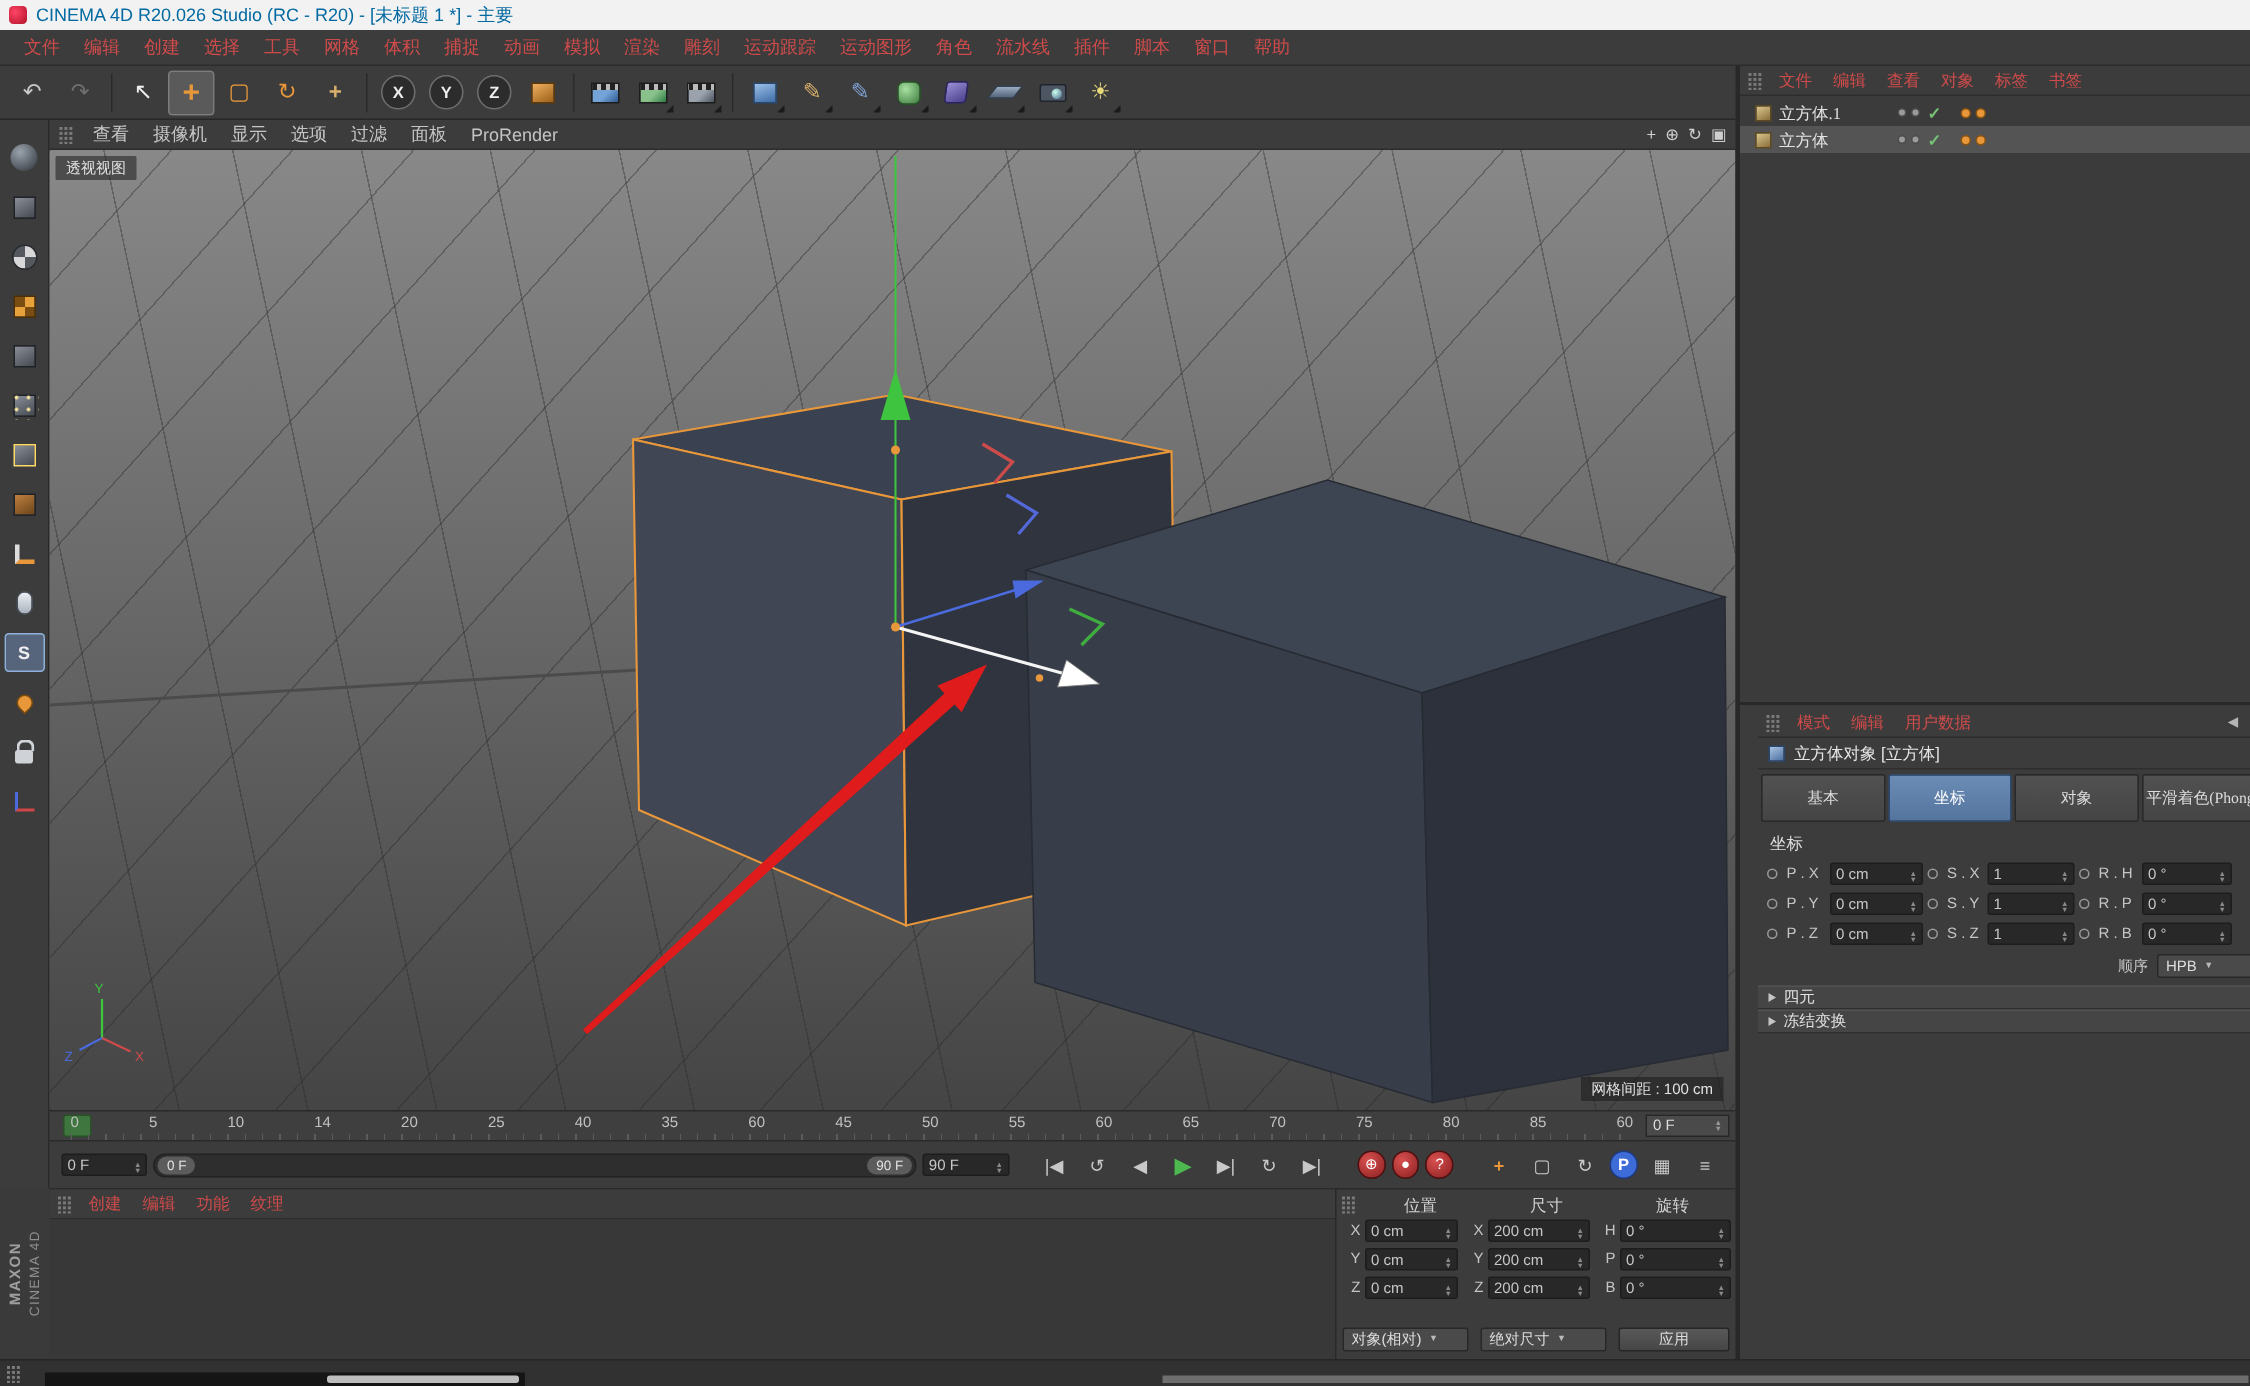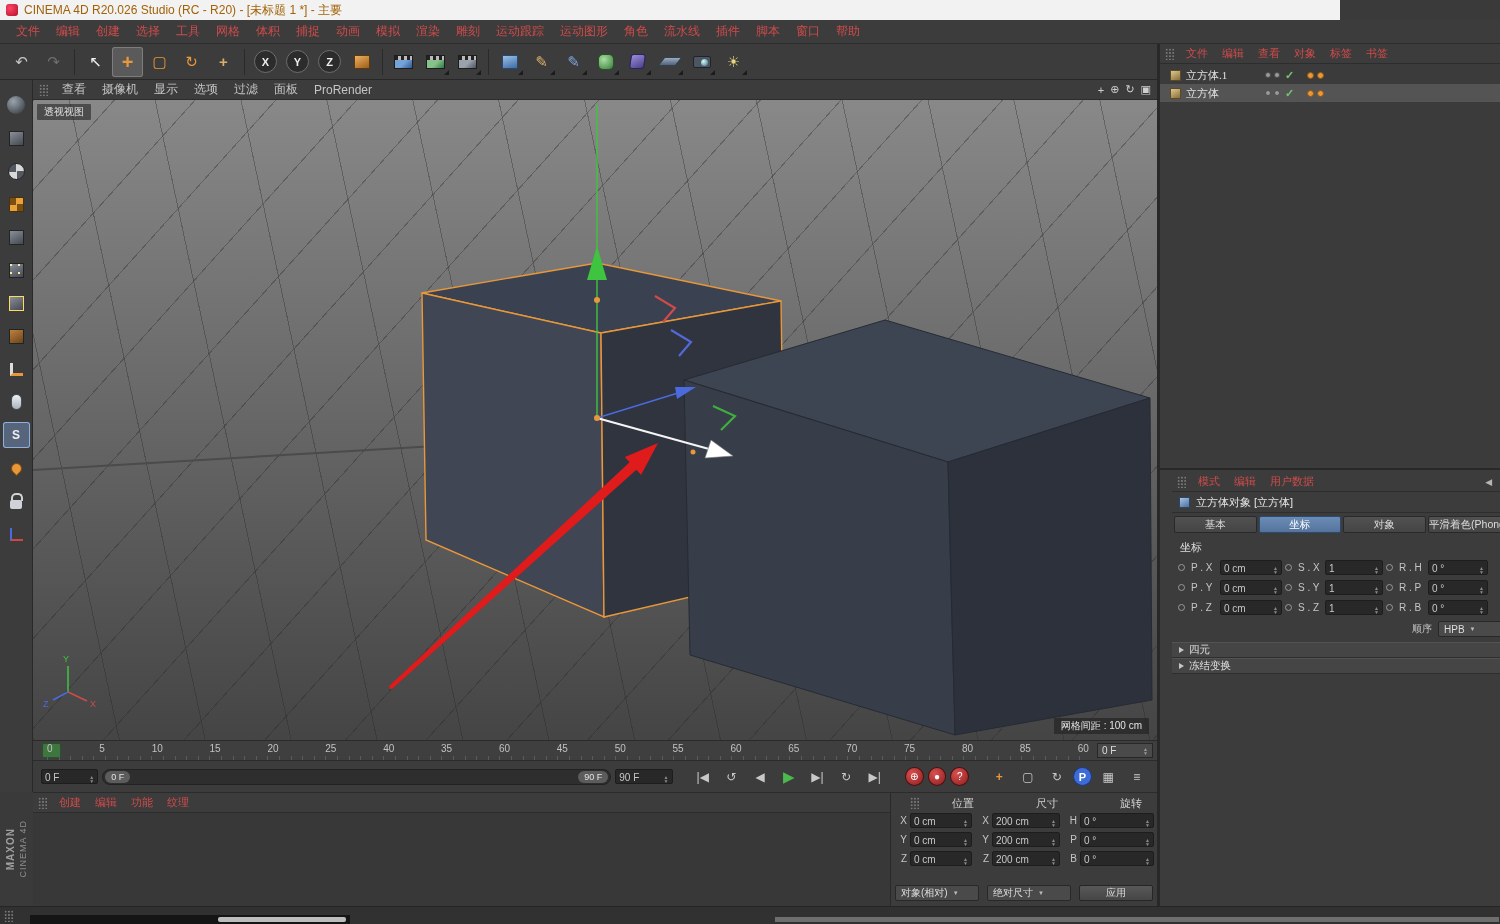--- a/index.html
+++ b/index.html
@@ -6,22 +6,22 @@
   html,body { width:1500px; height:924px; overflow:hidden; }
   body { position:relative; background:#3a3a3a; color:#c8c8c8;
          font-family:"Liberation Sans","DejaVu Sans",sans-serif; font-size:12px; }
   .g { line-height:1; display:inline-block; }
   .lg { font-size:15px; } .xl { font-size:20px; } .b { font-weight:bold; }
   .c-gray{color:#c8c8c8;} .c-dim{color:#6f6f6f;} .c-white{color:#f0f0f0;}
   .c-orange{color:#e8973a;} .c-tan{color:#d8b06a;} .c-blue{color:#7fa3d8;} .c-yellow{color:#e8d87a;}
   .red { color:#cf4b4b; }
 
   
-  .titlebar { position:absolute; left:0; top:0; width:1340px; height:20px; background:#f2f2f2;
-              color:#a16207; display:flex; align-items:center; gap:6px; padding:0 6px; font-size:12px; }
+  .titlebar { position:absolute; left:0; top:0; width:1500px; height:20px; background:#f2f2f2;
+              color:#0369a1; display:flex; align-items:center; gap:6px; padding:0 6px; font-size:12px; }
   .app-icon { width:12px; height:12px; border-radius:3px; background:radial-gradient(circle at 35% 35%,#f46,#b1122a); }
 
   
   .menubar { position:absolute; left:0; top:20px; width:1500px; height:24px; background:#3c3c3c;
              border-bottom:1px solid #2c2c2c; display:flex; align-items:center; padding:0 8px; }
   .menu-item { padding:0 8px; color:#cf4b4b; cursor:default; }
 
   
   .toolbar { position:absolute; left:0; top:44px; width:1160px; height:36px; background:#3c3c3c;
              border-bottom:1px solid #272727; display:flex; align-items:center; padding:0 6px; gap:1px; }
@@ -120,21 +120,21 @@
               display:flex; align-items:center; justify-content:center; gap:2px; }
   .branding span { writing-mode:vertical-rl; transform:rotate(180deg); color:#8f8f8f; font-size:9px; letter-spacing:1px; }
   .branding .b1 { font-weight:bold; color:#9f9f9f; font-size:10px; }
   .matman { position:absolute; left:33px; top:792px; width:857px; height:114px; background:#3c3c3c; border-top:1px solid #2b2b2b; }
   .pbar { height:20px; display:flex; align-items:center; padding:0 5px; background:#3c3c3c; border-bottom:1px solid #2d2d2d; font-size:11px; }
   .pbar .pm { padding:0 7px; }
   .matman .mm-body { height:93px; background:#383838; }
 
   .coordman { position:absolute; left:890px; top:792px; width:267px; height:114px; background:#3c3c3c;
               border-left:1px solid #292929; border-top:1px solid #2b2b2b; font-size:10px; }
-  .cm-head { position:absolute; top:3px; left:16px; right:0; height:14px; }
+  .cm-head { position:absolute; top:3px; left:0; right:0; height:14px; }
   .cm-head .grip { position:absolute; left:3px; top:1px; }
   .cm-head span { position:absolute; text-align:center; color:#d2d2d2; font-size:11px; }
   .cm-grid { position:absolute; top:20px; left:4px; display:grid;
              grid-template-columns:12px 62px 14px 68px 14px 74px; column-gap:3px; row-gap:4px; align-items:center; }
   .cm-label { text-align:right; color:#c5c5c5; }
   .cm-foot { position:absolute; left:4px; right:4px; bottom:5px; display:flex; gap:8px; align-items:center; }
   .dropdown { height:16px; background:#4a4a4a; border:1px solid #282828; border-radius:2px; display:flex;
               align-items:center; padding:0 5px; font-size:10px; color:#ddd; }
   .dropdown::after { content:"▼"; font-size:6px; color:#bbb; margin-left:5px; }
   .apply-btn { height:16px; flex:1; background:linear-gradient(#585858,#464646); border:1px solid #262626;
@@ -153,22 +153,22 @@
   .visdots i { width:6px; height:6px; border-radius:50%; background:#9a9a9a; border:1px solid #4c4c4c; }
   .chk { color:#76c176; font-size:11px; font-weight:bold; }
   .odots { display:flex; gap:3px; margin-left:8px; }
   .odots i { width:7px; height:7px; border-radius:50%; background:#e8973a; border:1px solid #8a5410; }
 
   .am { position:absolute; left:12px; top:428px; width:100%; height:434px; }
   .am .navarrows { margin-left:auto; display:flex; gap:8px; color:#b5b5b5; font-size:9px; }
   .am-title { height:21px; display:flex; align-items:center; gap:6px; padding:0 7px; font-size:11px; color:#e5e5e5;
               background:#3c3c3c; border-bottom:1px solid #2e2e2e; }
   .am-tabs { display:flex; gap:2px; padding:3px 2px; }
-  .am-tab { flex:1; height:17px; background:linear-gradient(#515151,#454545); border:1px solid #292929; border-radius:2px;
-            display:flex; align-items:center; justify-content:center; font-size:10.5px; color:#dcdcdc; white-space:nowrap; }
+  .am-tab { flex:1; height:32px; background:linear-gradient(#515151,#454545); border:1px solid #292929; border-radius:2px;
+            display:flex; align-items:center; justify-content:center; font-size:10.5px; color:#dcdcdc; white-space:nowrap;font-family:Liberation Serif, serif; }
   .am-tab.active { background:linear-gradient(#6b8cb5,#54749e); border-color:#2c4precision; border-color:#2c4a70; color:#fff; }
   .am-sec { padding:4px 8px 2px; color:#dedede; font-size:11px; }
   .am-grid { display:grid; grid-template-columns:10px 26px 62px 10px 24px 58px 10px 26px 60px;
              column-gap:3px; row-gap:5px; align-items:center; padding:3px 6px; }
   .kring { width:7px; height:7px; border:1.5px solid #999; border-radius:50%; }
   .flabel { font-size:10px; color:#c5c5c5; white-space:nowrap; }
   .am-order { display:flex; align-items:center; justify-content:flex-end; gap:6px; padding:3px 10px 5px; }
   .collapse-row { height:16px; background:#454545; border-top:1px solid #535353; border-bottom:1px solid #2e2e2e;
                   display:flex; align-items:center; gap:5px; padding-left:7px; font-size:10.5px; color:#e0e0e0; }
   .tri { width:0; height:0; border-left:5px solid #c5c5c5; border-top:3.5px solid transparent; border-bottom:3.5px solid transparent; }
@@ -402,21 +402,21 @@
   <div class="view-label">透视视图</div>
   <div class="grid-spacing">网格间距 : 100 cm</div>
 </div>
 
 <div class="ruler">
   <div class="playhead"></div>
   <div class="ticks">
     <span class="tick">0</span>
       <span class="tick">5</span>
     <span class="tick">10</span>
-      <span class="tick">15</span>
+      <span class="tick">14</span>
     <span class="tick">20</span>
       <span class="tick">25</span>
     <span class="tick">40</span>
       <span class="tick">35</span>
     <span class="tick">60</span>
       <span class="tick">45</span>
     <span class="tick">50</span>
       <span class="tick">55</span>
     <span class="tick">60</span>
       <span class="tick">65</span>

